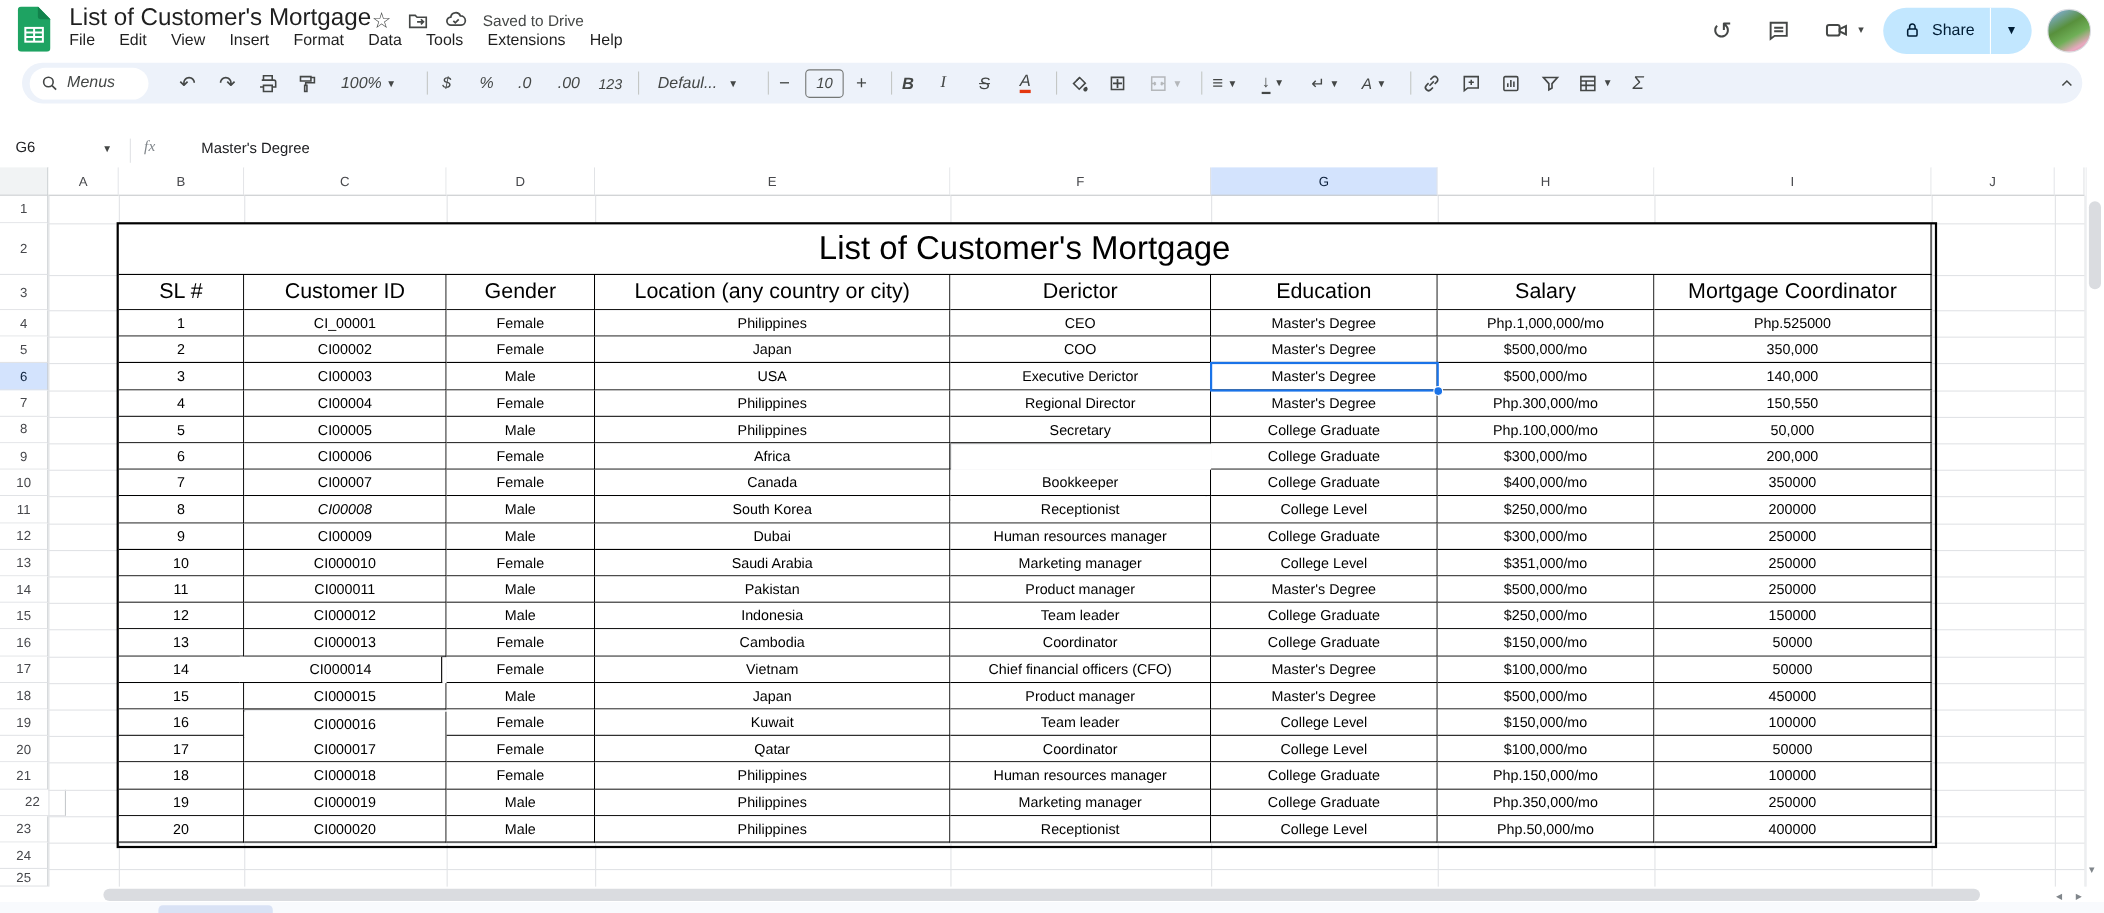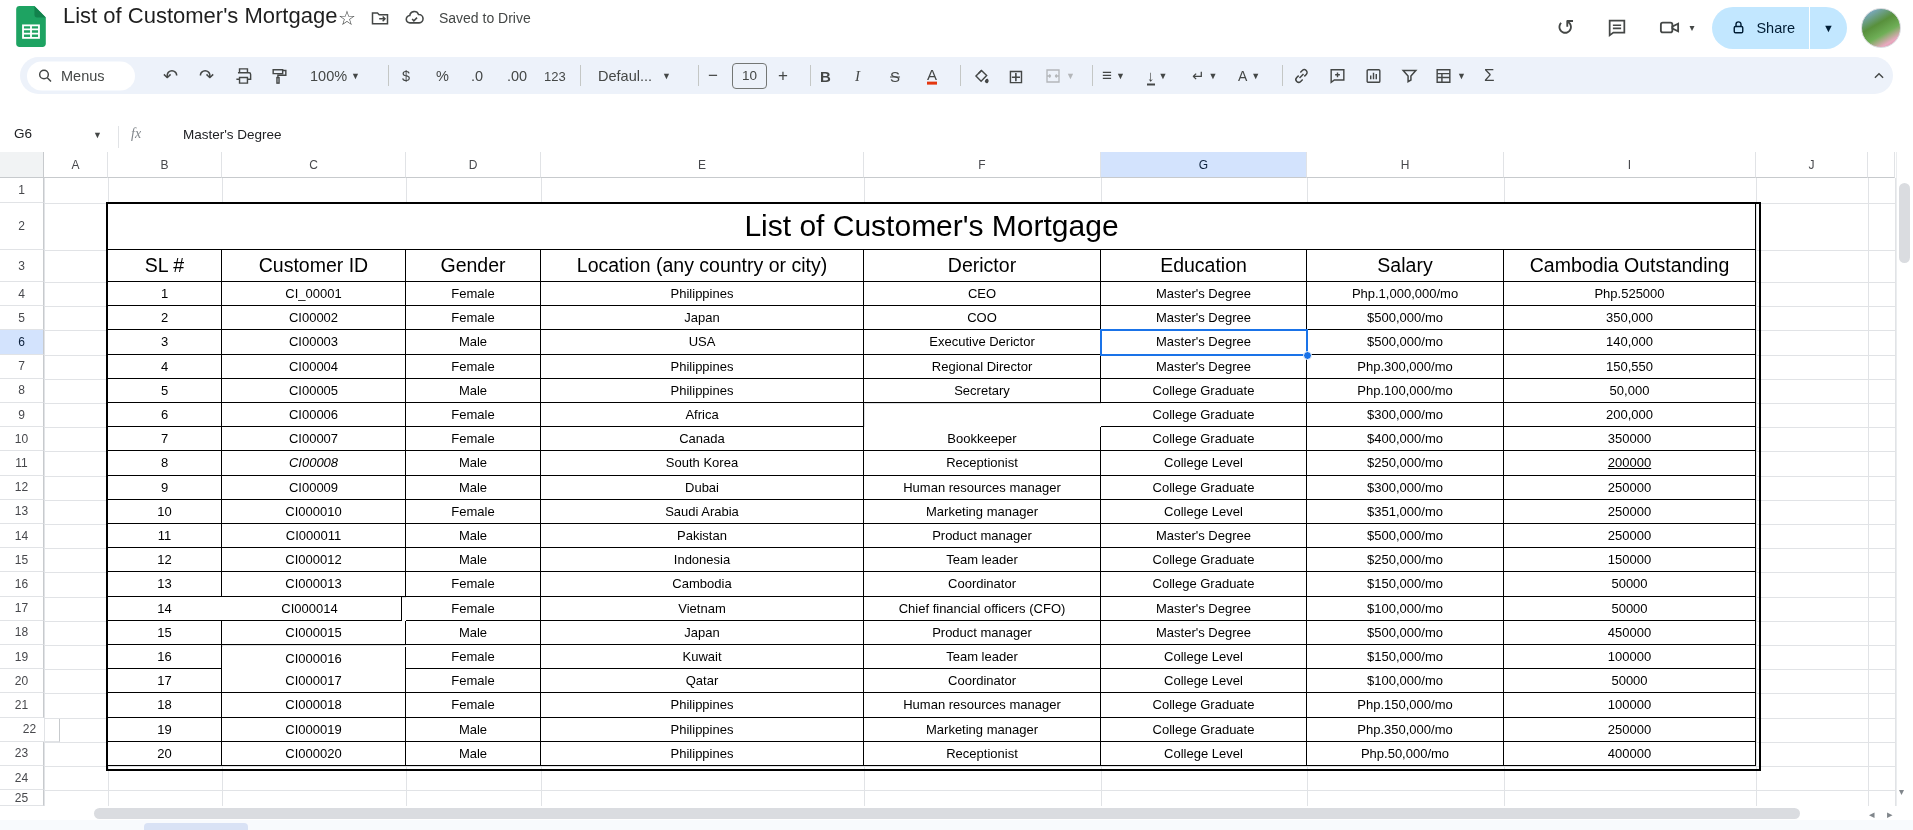--- a/index.html
+++ b/index.html
@@ -21,21 +21,21 @@
   .share-main{display:flex;align-items:center;gap:9px;padding:0 14px 0 18px;}
   .share-label{font-size:14.5px;font-weight:500;}
   .share-sep{width:1px;height:42px;background:#fff;}
   .share-caret{padding:0 13px;font-size:11px;}
   .avatar{width:38px;height:38px;border-radius:50%;margin:0 12px 0 14px;
      background:linear-gradient(150deg,#8ab4f8 0%,#58903c 40%,#6faf57 62%,#e8a9bf 82%,#d98fa8 100%);
      border:1px solid #dadce0;}
   
   .toolbar{position:absolute;left:20px;top:57px;width:1873px;height:37px;background:#edf2fa;border-radius:19px;}
   .ti{position:absolute;top:50%;transform:translateY(-50%);color:#444746;font-size:14.5px;
-      display:flex;align-items:center;justify-content:center;white-space:nowrap;}
+      display:flex;align-items:center;justify-content:center;white-space:nowrap;font-style:italic;}
   .menus-pill{left:7px;height:29px;width:108px;background:#fff;border-radius:15px;gap:8px;justify-content:flex-start;padding-left:10px;box-sizing:border-box;}
   .sep{position:absolute;top:8px;width:1px;height:21px;background:#c4c7c5;}
   .caret{font-size:9px;margin-left:4px;color:#444746;}
   .glyph{font-size:18px;}
   .fsbox{border:1px solid #747775;border-radius:4px;width:33px;height:24px;font-size:13.5px;color:#444746;}
   .redline{border-bottom:3px solid #e4370f;line-height:1.05;font-size:15px;}
   .disabled{color:#b4b7ba;}
   
   .fbar{position:absolute;left:0;top:122px;width:100%;height:30px;background:#fff;}
   .namebox{position:absolute;left:14px;top:4px;font-size:13.5px;color:#202124;}
@@ -94,20 +94,31 @@
         </svg>
       </span>
       <span>
         <svg width="21" height="21" viewBox="0 0 24 24" fill="none" stroke="currentColor" stroke-width="1.8">
           <path d="M7 17a4.2 4.2 0 0 1-.4-8.4 5.2 5.2 0 0 1 10-1.2A4 4 0 0 1 17.3 17z"></path>
           <path d="M9.3 12.6l2 2 3.6-3.6"></path>
         </svg>
       </span>
       <span class="saved">Saved to Drive</span>
     </div>
+    <div class="menubar">
+        <span>File</span>
+        <span>Edit</span>
+        <span>View</span>
+        <span>Insert</span>
+        <span>Format</span>
+        <span>Data</span>
+        <span>Tools</span>
+        <span>Extensions</span>
+        <span>Help</span>
+      </div>
     <div class="tb-right">
       <span class="rt-icon hist-glyph">↺</span>
       <span class="rt-icon" style="margin-left:16px;">
         <svg width="22" height="22" viewBox="0 0 24 24" fill="none" stroke="currentColor" stroke-width="1.9">
           <path d="M4 4h16v13H8l-4 3z"></path>
             <path d="M7.5 9h9M7.5 12.5h9"></path>
         </svg>
       </span>
       <span class="rt-icon" style="margin-left:16px;">
         <svg width="23" height="23" viewBox="0 0 24 24" fill="none" stroke="currentColor" stroke-width="1.9">
@@ -334,21 +345,21 @@
       </div>
     <div id="tablecells">
         <div class="tcell t-title" style="left: 108px; top: 51px; width: 1648px; height: 47px;">List of Customer's Mortgage</div>
         <div class="tcell t-head" style="left: 108px; top: 98px; width: 114px; height: 32px;">SL #</div>
         <div class="tcell t-head" style="left: 222px; top: 98px; width: 184px; height: 32px;">Customer ID</div>
         <div class="tcell t-head" style="left: 406px; top: 98px; width: 135px; height: 32px;">Gender</div>
         <div class="tcell t-head" style="left: 541px; top: 98px; width: 323px; height: 32px;">Location (any country or city)</div>
         <div class="tcell t-head" style="left: 864px; top: 98px; width: 237px; height: 32px;">Derictor</div>
         <div class="tcell t-head" style="left: 1101px; top: 98px; width: 206px; height: 32px;">Education</div>
         <div class="tcell t-head" style="left: 1307px; top: 98px; width: 197px; height: 32px;">Salary</div>
-        <div class="tcell t-head" style="left: 1504px; top: 98px; width: 252px; height: 32px;">Cambodia Outstanding</div>
+        <div class="tcell t-head" style="left: 1504px; top: 98px; width: 252px; height: 32px;">Mortgage Coordinator</div>
         <div class="tcell t-data" style="left: 108px; top: 130px; width: 114px; height: 24.2px;">1</div>
         <div class="tcell t-data" style="left: 222px; top: 130px; width: 184px; height: 24.2px;">CI_00001</div>
         <div class="tcell t-data" style="left: 406px; top: 130px; width: 135px; height: 24.2px;">Female</div>
         <div class="tcell t-data" style="left: 541px; top: 130px; width: 323px; height: 24.2px;">Philippines</div>
         <div class="tcell t-data" style="left: 864px; top: 130px; width: 237px; height: 24.2px;">CEO</div>
         <div class="tcell t-data" style="left: 1101px; top: 130px; width: 206px; height: 24.2px;">Master's Degree</div>
         <div class="tcell t-data" style="left: 1307px; top: 130px; width: 197px; height: 24.2px;">Php.1,000,000/mo</div>
         <div class="tcell t-data" style="left: 1504px; top: 130px; width: 252px; height: 24.2px;">Php.525000</div>
         <div class="tcell t-data" style="left: 108px; top: 154.2px; width: 114px; height: 24.2px;">2</div>
         <div class="tcell t-data" style="left: 222px; top: 154.2px; width: 184px; height: 24.2px;">CI00002</div>
@@ -398,21 +409,21 @@
         <div class="tcell t-data" style="left: 1101px; top: 275.2px; width: 206px; height: 24.2px;">College Graduate</div>
         <div class="tcell t-data" style="left: 1307px; top: 275.2px; width: 197px; height: 24.2px;">$400,000/mo</div>
         <div class="tcell t-data" style="left: 1504px; top: 275.2px; width: 252px; height: 24.2px;">350000</div>
         <div class="tcell t-data" style="left: 108px; top: 299.4px; width: 114px; height: 24.2px;">8</div>
         <div class="tcell t-data" style="left: 222px; top: 299.4px; width: 184px; height: 24.2px; font-style: italic;">CI00008</div>
         <div class="tcell t-data" style="left: 406px; top: 299.4px; width: 135px; height: 24.2px;">Male</div>
         <div class="tcell t-data" style="left: 541px; top: 299.4px; width: 323px; height: 24.2px;">South Korea</div>
         <div class="tcell t-data" style="left: 864px; top: 299.4px; width: 237px; height: 24.2px;">Receptionist</div>
         <div class="tcell t-data" style="left: 1101px; top: 299.4px; width: 206px; height: 24.2px;">College Level</div>
         <div class="tcell t-data" style="left: 1307px; top: 299.4px; width: 197px; height: 24.2px;">$250,000/mo</div>
-        <div class="tcell t-data" style="left: 1504px; top: 299.4px; width: 252px; height: 24.2px; text-decoration: underline;">200000</div>
+        <div class="tcell t-data" style="left: 1504px; top: 299.4px; width: 252px; height: 24.2px;">200000</div>
         <div class="tcell t-data" style="left: 108px; top: 323.6px; width: 114px; height: 24.2px;">9</div>
         <div class="tcell t-data" style="left: 222px; top: 323.6px; width: 184px; height: 24.2px;">CI00009</div>
         <div class="tcell t-data" style="left: 406px; top: 323.6px; width: 135px; height: 24.2px;">Male</div>
         <div class="tcell t-data" style="left: 541px; top: 323.6px; width: 323px; height: 24.2px;">Dubai</div>
         <div class="tcell t-data" style="left: 864px; top: 323.6px; width: 237px; height: 24.2px;">Human resources manager</div>
         <div class="tcell t-data" style="left: 1101px; top: 323.6px; width: 206px; height: 24.2px;">College Graduate</div>
         <div class="tcell t-data" style="left: 1307px; top: 323.6px; width: 197px; height: 24.2px;">$300,000/mo</div>
         <div class="tcell t-data" style="left: 1504px; top: 323.6px; width: 252px; height: 24.2px;">250000</div>
         <div class="tcell t-data" style="left: 108px; top: 347.8px; width: 114px; height: 24.2px;">10</div>
         <div class="tcell t-data" style="left: 222px; top: 347.8px; width: 184px; height: 24.2px;">CI000010</div>

